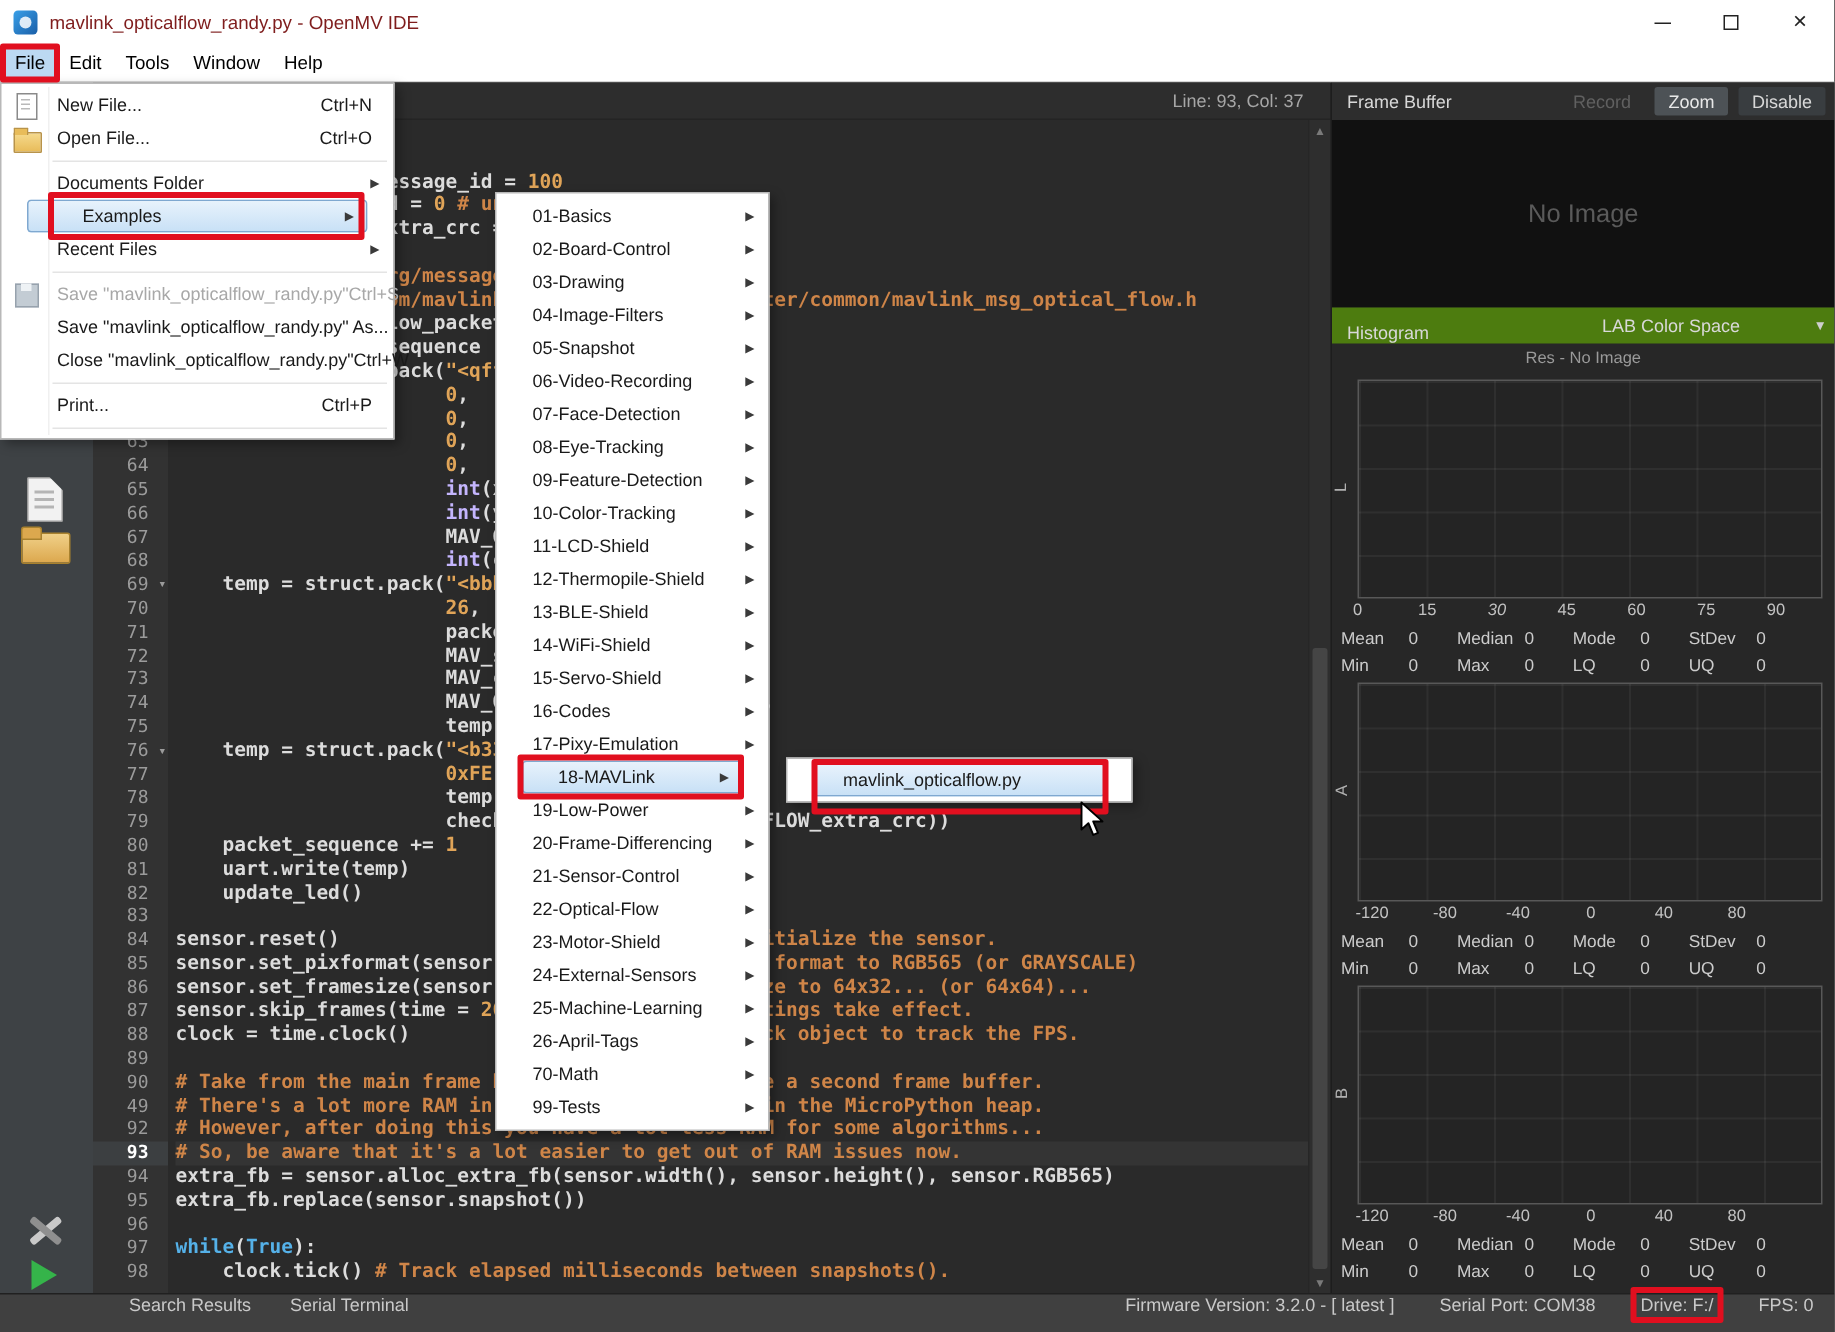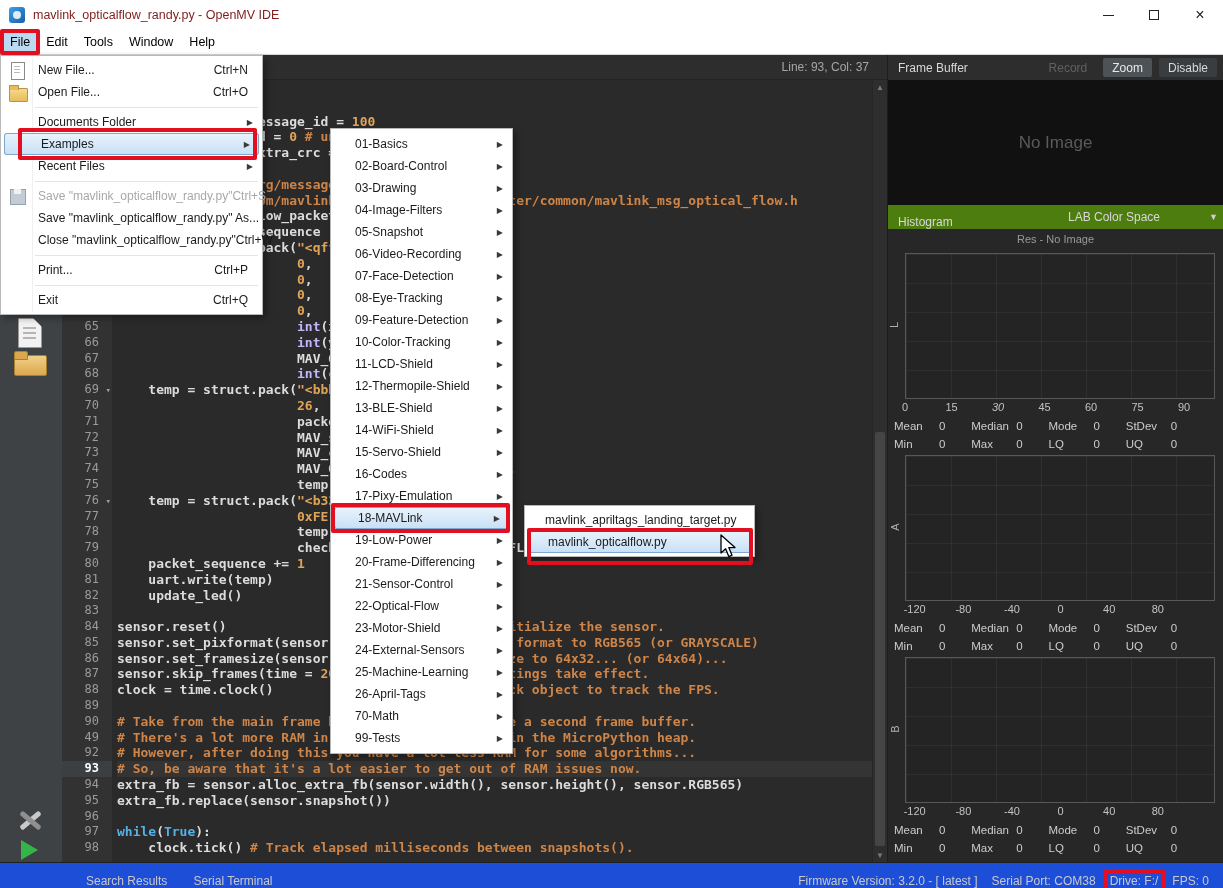--- a/index.html
+++ b/index.html
@@ -73,38 +73,38 @@
     linear-gradient(90deg, rgba(255,255,255,.05) 1px, transparent 1px) 0 0/45px 100%,#242424}
   .vlabel{position:absolute;left:3px;top:68px;color:#b0b0b0;font-size:11px;transform:rotate(-90deg)}
   .ticks{position:absolute;left:17px;right:4px;top:150px;height:14px}
   .tick{position:absolute;top:0;transform:translateX(-50%);color:#c2c2c2;font-size:11px}
   .stats{position:absolute;left:6px;right:16px;top:166px}
   .srow{display:grid;grid-template-columns:repeat(4,1fr);height:18px;align-items:center}
   .scell{font-size:11.5px;color:#ccc}
   .sl{display:inline-block;width:45px}
 
   
-  .statusbar{position:absolute;left:0;right:0;bottom:0;height:26px;background:#1d4ed8;border-top:1px solid #202020;display:flex;align-items:flex-end;font-size:12px;color:#c9c9c9;padding:0 14px 0 86px}
+  .statusbar{position:absolute;left:0;right:0;bottom:0;height:26px;background:#404040;border-top:1px solid #202020;display:flex;align-items:flex-start;font-size:12px;color:#c9c9c9;padding:0 14px 0 86px}
   .sb-tab{margin-right:26px}
-  .sb-right{margin-left:auto;display:flex;gap:14px;align-items:center}
+  .sb-right{margin-left:auto;display:flex;gap:30px;align-items:center}
   .sb-item{position:relative}
 
   
   .menu{position:absolute;background:#fff;border:1px solid #b8b8b8;box-shadow:3px 3px 7px rgba(0,0,0,.35);z-index:40;font-size:12px;color:#1a1a1a}
   #file-menu{left:0;top:55px;width:263px;padding:3px 0}
   #file-menu::before{content:"";position:absolute;left:31px;top:2px;bottom:2px;border-left:1px solid #f0f0f0}
   #examples-menu{left:330px;top:128px;width:183px;padding:4px 0;z-index:41}
   #mavlink-menu{left:524px;top:505px;width:231px;padding:3px 0;z-index:42}
   .mi{height:22px;display:flex;align-items:center;position:relative;padding:0 8px 0 6px}
   .mi .ic{width:22px;height:17px;position:relative;flex:none}
   .mi .lbl{flex:1;padding-left:9px;white-space:nowrap}
   .mi .sc{padding-right:6px;color:#1a1a1a}
   .mi.disabled .lbl,.mi.disabled .sc{color:#a8a8a8}
   .mi .arrow{position:absolute;right:9px;top:50%;transform:translateY(-50%);font-size:8px;color:#3a3a3a}
-  .mi.hl{background:linear-gradient(#e9f3fc,#c7e0f6);box-shadow:inset 0 0 0 1px #7fa8d0;border-radius:3px;margin:0 3px}
+  .mi.hl{background:linear-gradient(#e9f3fc,#c7e0f6);box-shadow:inset 0 0 0 1px #7fa8d0;border-radius:3px;margin:0 17px}
   .msep{height:8px;position:relative}
   .msep::after{content:"";position:absolute;left:34px;right:4px;top:50%;border-top:1px solid #e4e4e4}
   #examples-menu .lbl{padding-left:18px}
   #mavlink-menu .lbl{padding-left:14px}
   .ic.new-file-icon::before{content:"";position:absolute;left:4px;top:0;width:12px;height:16px;background:#fff;border:1px solid #8a8a8a}
   .ic.new-file-icon::after{content:"";position:absolute;left:7px;top:4px;width:6px;height:1px;background:#b9b9b9;box-shadow:0 3px 0 #b9b9b9,0 6px 0 #b9b9b9}
   .ic.open-file-icon::before{content:"";position:absolute;left:2px;top:4px;width:17px;height:12px;background:linear-gradient(#f5d98c,#e8bc5a);border:1px solid #b8934a;border-radius:1px}
   .ic.open-file-icon::after{content:"";position:absolute;left:2px;top:1px;width:8px;height:4px;background:#e8bc5a;border:1px solid #b8934a;border-bottom:none;border-radius:1px 1px 0 0}
   .ic.save-icon::before{content:"";position:absolute;left:3px;top:1px;width:14px;height:14px;background:#c3ccd4;border:1px solid #97a2ad}
   .ic.save-icon::after{content:"";position:absolute;left:7px;top:1px;width:7px;height:5px;background:#eef2f5}
@@ -369,25 +369,20 @@
         <span class="lbl">Close "mavlink_opticalflow_randy.py"</span>
         <span class="sc">Ctrl+W</span>
       </div>
       <div class="msep"></div>
       <div class="mi">
         <span class="ic"></span>
         <span class="lbl">Print...</span>
         <span class="sc">Ctrl+P</span>
       </div>
       <div class="msep"></div>
-      <div class="mi">
-        <span class="ic"></span>
-        <span class="lbl">Exit</span>
-        <span class="sc">Ctrl+Q</span>
-      </div>
     </div>
   <div class="menu" id="examples-menu">
       <div class="mi">
         <span class="lbl">01-Basics</span>
         <span class="arrow">▶</span>
       </div>
       <div class="mi">
         <span class="lbl">02-Board-Control</span>
         <span class="arrow">▶</span>
       </div>
@@ -491,23 +486,20 @@
       <div class="mi">
         <span class="lbl">70-Math</span>
         <span class="arrow">▶</span>
       </div>
       <div class="mi">
         <span class="lbl">99-Tests</span>
         <span class="arrow">▶</span>
       </div>
     </div>
   <div class="menu" id="mavlink-menu">
-      <div class="mi">
-        <span class="lbl">mavlink_apriltags_landing_target.py</span>
-      </div>
       <div class="mi hl">
         <span class="lbl">mavlink_opticalflow.py</span>
         <div class="ann" style="inset: -3px -2px -12px -1px;"></div>
       </div>
     </div>
 
   <svg class="cursor" width="24" height="26" viewBox="0 0 24 26">
     <path d="M2,1 L2,19 L6.6,14.8 L9.8,22.6 L13,21.2 L9.8,13.6 L16,13.6 Z" fill="#fff" stroke="#000" stroke-width="1.3" stroke-linejoin="round"></path>
   </svg>
 </div>

